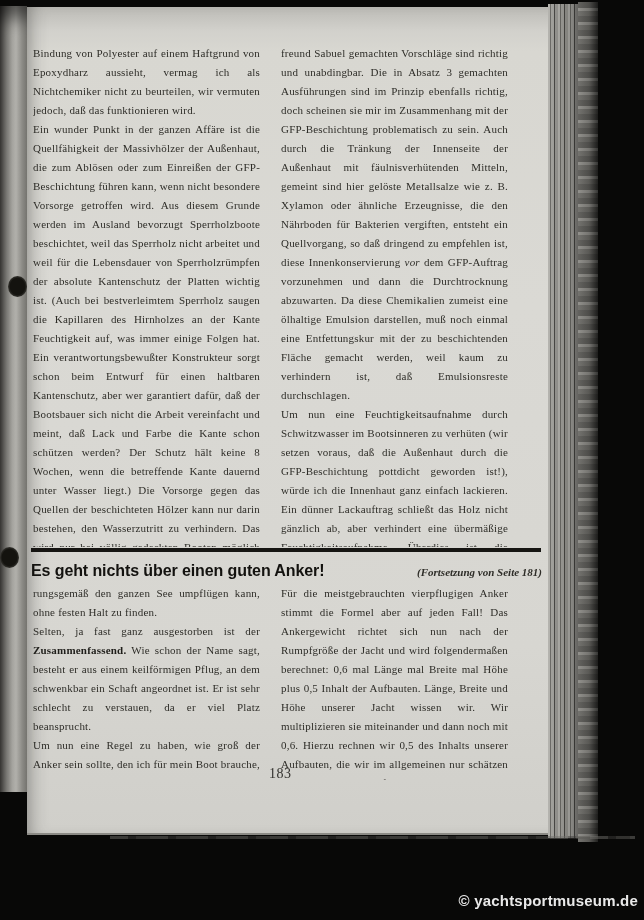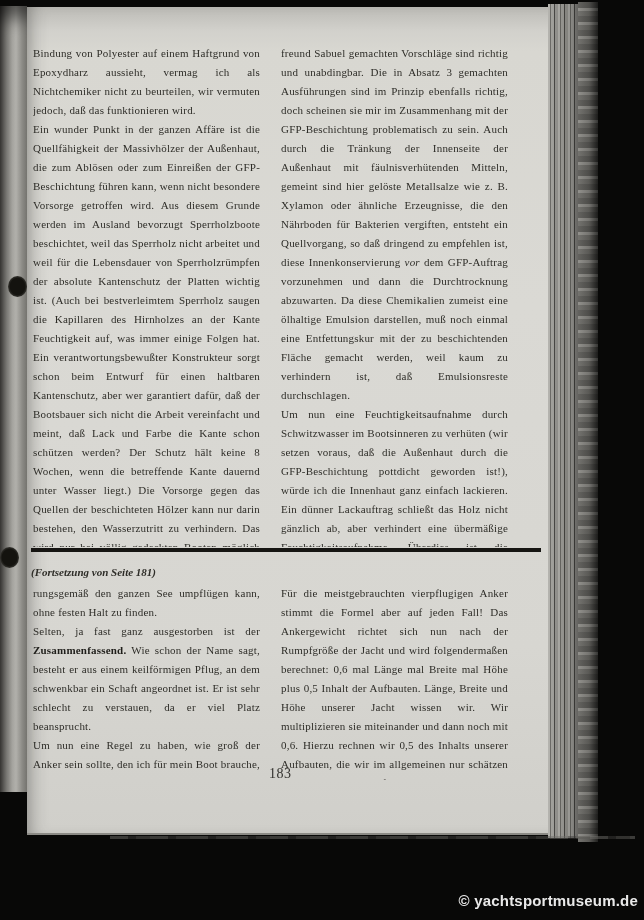--- a/index.html
+++ b/index.html
@@ -99,20 +99,21 @@
   <p>Die im Absatz 2 des Schreibens von Sport-</p>
 </div>
 
 <div class="col col-top col-r">
   <p><span>freund Sabuel gemachten Vorschläge sind richtig und unabdingbar. Die in Absatz 3 gemachten Ausführungen sind im Prinzip ebenfalls richtig, doch scheinen sie mir im Zusammenhang mit der GFP-Beschichtung problematisch zu sein. Auch durch die Tränkung der Innenseite der Außenhaut mit fäulnisverhütenden Mitteln, gemeint sind hier gelöste Metallsalze wie z. B. Xylamon oder ähnliche Erzeugnisse, die den Nährboden für Bakterien vergiften, entsteht ein Quellvorgang, so daß dringend zu empfehlen ist, diese Innenkonservierung </span><span class="em">vor</span><span> dem GFP-Auftrag vorzunehmen und dann die Durchtrocknung abzuwarten. Da diese Chemikalien zumeist eine ölhaltige Emulsion darstellen, muß noch einmal eine Entfettungskur mit der zu beschichtenden Fläche gemacht werden, weil kaum zu verhindern ist, daß Emulsionsreste durchschlagen.</span></p>
   <p>Um nun eine Feuchtigkeitsaufnahme durch Schwitzwasser im Bootsinneren zu verhüten (wir setzen voraus, daß die Außenhaut durch die GFP-Beschichtung pottdicht geworden ist!), würde ich die Innenhaut ganz einfach lackieren. Ein dünner Lackauftrag schließt das Holz nicht gänzlich ab, aber verhindert eine übermäßige Feuchtigkeitsaufnahme. Überdies ist die lackierte Innenhaut leichter sauberzuhalten, weil der Staub darauf nicht haftet wie auf geölten Flächen. Voraussetzung für eine solche Maßnahme ist es, für eine gute Luftzirkulation im Bootsinnern zu sorgen, so daß evtl. Schwitzwassertropfen-Ansammlungen schnell abtrocknen können. Jeder Bootseigner sollte es sich zur Regel machen, beim Verlassen des Bootes einige Bodenbretter aufzunehmen. Das gilt übrigens für alle Boote, auch wenn sie nicht mit GFP beschichtet sind! Zusammenfassend ist zu sagen, daß ein altes Boot durchaus mit einer Kunststoffbeschichtung wieder für lange Zeit gebrauchsfähig gemacht werden kann, sofern man mit Überlegung und Sorgfalt zu Werke geht!</p>
 </div>
 
 <div class="divider"></div>
 <div class="headrow">
+  <span class="headline">Es geht nichts über einen guten Anker!</span>
   <span class="contnote">(Fortsetzung von Seite 181)</span>
 </div>
 
 <div class="col col-low col-l">
   <p>rungsgemäß den ganzen See umpflügen kann, ohne festen Halt zu finden.</p>
   <p><span>Selten, ja fast ganz ausgestorben ist der </span><span class="b">Zusammenfassend.</span><span> Wie schon der Name sagt, besteht er aus einem keilförmigen Pflug, an dem schwenkbar ein Schaft angeordnet ist. Er ist sehr schlecht zu verstauen, da er viel Platz beansprucht.</span></p>
   <p>Um nun eine Regel zu haben, wie groß der Anker sein sollte, den ich für mein Boot brauche, hat der Germanische Lloyd vor längerer Zeit eine Formel publiziert, nach der sich jeder Jachteigner das für ihn zuständige Ankergewicht selbst errechnen kann. Die Form oder Art des Ankers ist jedoch dabei nicht berücksichtigt, wodurch die Sache natürlich ein wenig relativ wird.</p>
 </div>
 
 <div class="col col-low col-r">

